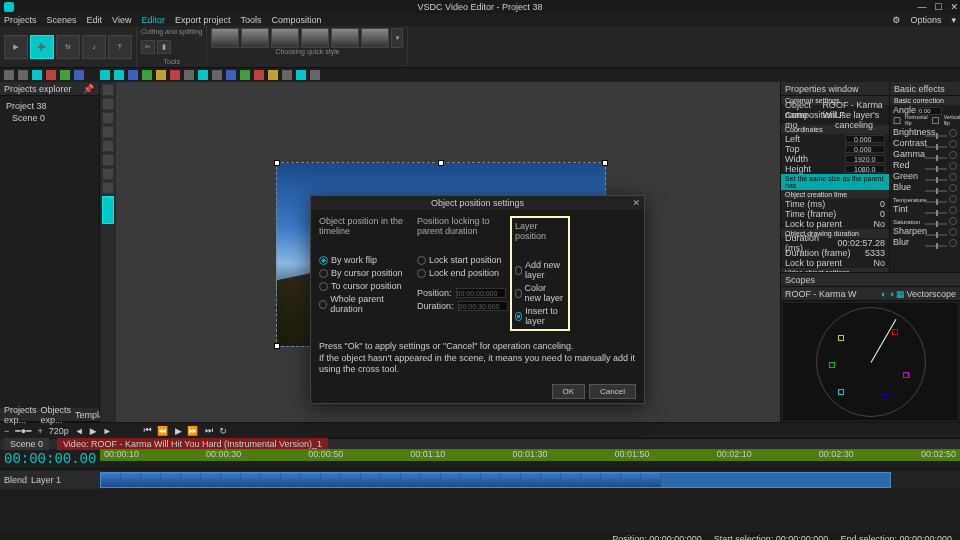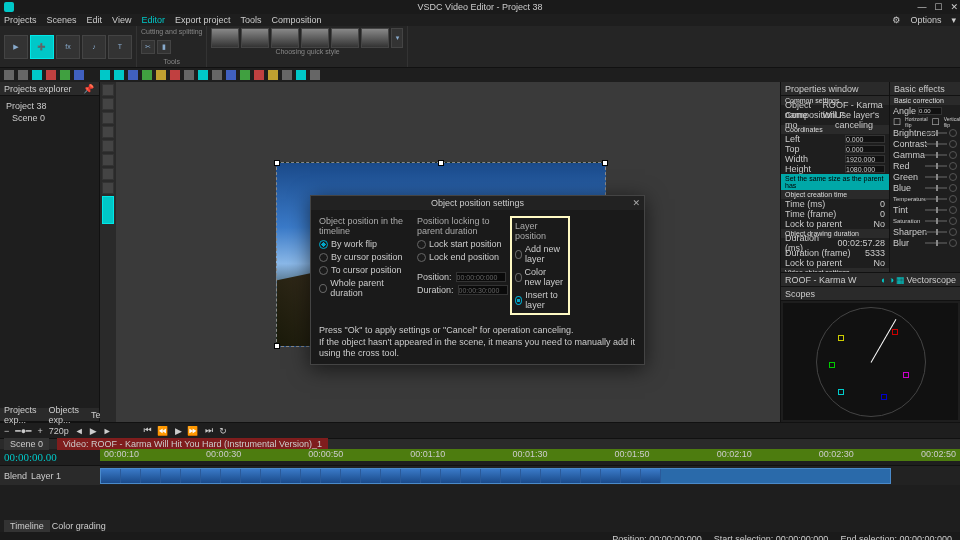--- a/index.html
+++ b/index.html
@@ -33,51 +33,51 @@
 .video-obj{position:absolute;left:160px;top:80px;width:330px;height:185px;background:linear-gradient(180deg,#1a4a8a 0%,#3a7ac8 35%,#8ab8e8 55%,#2a3a3a 75%,#1a2a1a 100%);border:1px dashed #888}
 .video-obj::before{content:"";position:absolute;left:0;bottom:0;width:40%;height:45%;background:linear-gradient(45deg,#1a1a0a,#4a3a2a);clip-path:polygon(0 100%,0 20%,60% 0,100% 100%)}
 .video-obj::after{content:"";position:absolute;right:0;bottom:0;width:38%;height:50%;background:linear-gradient(-45deg,#2a2a1a,#5a4a3a);clip-path:polygon(0 100%,40% 0,100% 30%,100% 100%)}
 .handle{position:absolute;width:6px;height:6px;background:#fff;border:1px solid #000}
 .right-panels{width:180px;background:#1e1e1e;display:flex;flex-direction:column;border-left:1px solid #111}
 .props{flex:1;overflow:hidden;display:flex}
 .props-col{flex:1;border-right:1px solid #111;font-size:7px}
 .prop-sec{background:#2a2a2a;padding:1px 4px;color:#ddd;font-size:7px}
 .prop-sec.hl{background:#00a8a8;color:#000}
 .prop-row{display:flex;padding:0 4px;height:10px;align-items:center;justify-content:space-between;color:#999}
-.prop-row input{width:40px;height:8px;background:#111;border:1px solid #333;color:#ccc;font-size:7px;padding:0 0}
+.prop-row input{width:40px;height:8px;background:#111;border:1px solid #333;color:#ccc;font-size:7px;padding:0 8px}
 .fx-col{width:70px;font-size:7px}
-.fx-row{display:flex;align-items:center;padding:1px 3px;gap:2px;height:11px}
+.fx-row{display:flex;align-items:flex-end;padding:1px 3px;gap:2px;height:11px}
 .fx-slider{flex:1;height:2px;background:#444;position:relative}
 .fx-slider::after{content:"";position:absolute;left:50%;top:-2px;width:2px;height:6px;background:#888}
 .fx-reset{width:8px;height:8px;border:1px solid #555;border-radius:50%}
 .scopes{height:150px;border-top:1px solid #111;display:flex;flex-direction:column}
 .scope-body{flex:1;background:#111;position:relative;margin:2px}
 .vectorscope{position:absolute;left:50%;top:50%;width:110px;height:110px;margin:-55px 0 0 -55px;border:1px solid #444;border-radius:50%}
 .vs-line{position:absolute;left:50%;top:50%;width:50px;height:1px;background:#fff;transform-origin:left;transform:rotate(-60deg)}
 .vs-dot{position:absolute;width:6px;height:6px}
 .timeline{height:110px;background:#1e1e1e;border-top:1px solid #111;display:flex;flex-direction:column}
 .tl-tabs{height:12px;display:flex;gap:2px;padding:0 4px;font-size:7px;align-items:center}
 .tl-ctrl{height:16px;display:flex;align-items:center;padding:0 4px;gap:6px;font-size:8px;color:#888;border-bottom:1px solid #111}
-.tl-tc{color:#00c8c8;font-size:11px;font-family:Liberation Serif, serif}
+.tl-tc{color:#00c8c8;font-size:14px;font-family:Liberation Mono, monospace}
 .tl-hdr{height:10px;background:#2a2a2a;font-size:7px;padding:0 4px;display:flex;align-items:center;gap:8px}
 .tl-ruler{height:12px;background:#4d7c0f;position:relative;margin-left:100px;font-size:6px;color:#666}
 .tl-track{height:20px;display:flex;border-top:1px solid #111}
 .tl-tlabel{width:100px;background:#2a2a2a;font-size:7px;padding:2px 4px;display:flex;align-items:center;gap:4px}
 .tl-clips{flex:1;background:#222;position:relative;display:flex;align-items:center}
 .clip{height:16px;background:#2a6aaa;border:1px solid #4a8aca;display:flex}
 .clip-th{width:20px;height:100%;background:linear-gradient(#3a7ac8,#1a4a8a);border-right:1px solid #2a5a9a}
 .statusbar{height:14px;background:#1a1a1a;display:flex;align-items:center;justify-content:flex-end;padding:0 8px;gap:12px;font-size:7px;color:#888}
 
 .dialog{position:absolute;left:310px;top:195px;width:335px;background:#1a1a1a;border:1px solid #444;box-shadow:0 4px 20px rgba(0,0,0,.6);z-index:100}
 .dlg-title{height:14px;background:#222;display:flex;align-items:center;justify-content:center;font-size:8px;position:relative}
 .dlg-close{position:absolute;right:4px;font-size:9px;color:#aaa}
 .dlg-body{padding:6px 8px;display:flex;gap:8px;font-size:7px}
 .dlg-col{display:flex;flex-direction:column;gap:3px}
 .dlg-col.layer{border:2px solid #fef9c3;padding:3px}
-.dlg-grp-label{color:#aaa;margin-bottom:0}
+.dlg-grp-label{color:#aaa;margin-bottom:16px}
 .radio{display:flex;align-items:center;gap:3px;color:#888}
 .radio::before{content:"";width:7px;height:7px;border:1px solid #666;border-radius:50%}
 .radio.sel::before{background:radial-gradient(circle,#0ac 40%,transparent 45%);border-color:#0ac}
 .radio.link{color:#00a8a8}
 .dlg-field{display:flex;align-items:center;gap:4px}
 .dlg-field input{width:50px;height:10px;background:#0a0a0a;border:1px solid #333;color:#666;font-size:7px}
 .dlg-note{font-size:7px;color:#888;padding:4px 8px;line-height:1.3}
 .dlg-btns{display:flex;justify-content:flex-end;gap:4px;padding:4px 8px}
 .dlg-btn{padding:2px 10px;background:#333;border:1px solid #555;font-size:8px;color:#ccc}
 </style>
@@ -171,21 +171,21 @@
   <div class="explorer">
     <div class="panel-hdr">
       <span>Projects explorer</span>
       <span>📌</span>
     </div>
     <div class="tree">
       <div class="tree-item" style="padding-left:2px">Project 38</div>
       <div class="tree-item">Scene 0</div>
     </div>
     <div style="flex:1"></div>
-    <div class="panel-hdr" style="gap:12px;font-size:6px">
+    <div class="panel-hdr" style="gap:4px;font-size:6px">
       <span>Projects exp...</span>
       <span>Objects exp...</span>
       <span>Templates</span>
     </div>
   </div>
 
   <div class="canvas-wrap">
     <div class="toolstrip">
       <div class="tool"></div>
       <div class="tool"></div>
@@ -337,32 +337,32 @@
             <div class="fx-reset"></div>
           </div>
         <div class="fx-row">
             <span style="width:30px">Blur</span>
             <div class="fx-slider"></div>
             <div class="fx-reset"></div>
           </div>
       </div>
     </div>
     <div class="scopes">
+      <div class="panel-hdr">
+          <span>Scopes</span>
+        </div>
       <div class="panel-hdr" style="justify-content:space-between">
         <span>ROOF - Karma W</span>
         <span style="display:flex;gap:2px">
           <span style="color:#0cc">◐</span>
           <span style="color:#0cc">◑</span>
           <span style="color:#0cc">▦</span>
           <span>Vectorscope</span>
         </span>
       </div>
-      <div class="panel-hdr">
-          <span>Scopes</span>
-        </div>
       <div class="scope-body">
         <div class="vectorscope">
           <div class="vs-line"></div>
           <div class="vs-dot" style="left:20%;top:25%;border:1px dashed #cc0"></div>
           <div class="vs-dot" style="left:70%;top:20%;border:1px dashed #c00"></div>
           <div class="vs-dot" style="left:80%;top:60%;border:1px dashed #c0c"></div>
           <div class="vs-dot" style="left:60%;top:80%;border:1px dashed #00c"></div>
           <div class="vs-dot" style="left:20%;top:75%;border:1px dashed #0cc"></div>
           <div class="vs-dot" style="left:12%;top:50%;border:1px dashed #0c0"></div>
         </div>
@@ -440,24 +440,20 @@
           <div class="clip-th"></div>
           <div class="clip-th"></div>
           <div class="clip-th"></div>
           <div class="clip-th"></div>
           <div class="clip-th"></div>
           <div class="clip-th"></div>
       </div>
     </div>
   </div>
   <div style="flex:1"></div>
-  <div class="tl-tabs">
-    <span style="background:#333;padding:1px 6px">Timeline</span>
-    <span>Color grading</span>
-  </div>
 </div>
 
 <div class="statusbar">
   <span><span>Position:</span> <span>00:00:00:000</span></span>
   <span><span>Start selection:</span> <span>00:00:00:000</span></span>
   <span><span>End selection:</span> <span>00:00:00:000</span></span>
 </div>
 
 <div class="dialog">
   <div class="dlg-title">
@@ -508,13 +504,17 @@
         </div>
       <div class="radio sel">
           <span>Insert to layer</span>
         </div>
     </div>
   </div>
   <div class="dlg-note">
     <div>Press "Ok" to apply settings or "Cancel" for operation canceling.</div>
     <div>If the object hasn't appeared in the scene, it means you need to manually add it using the cross tool.</div>
   </div>
+  <div class="dlg-btns">
+    <button class="dlg-btn">OK</button>
+    <button class="dlg-btn">Cancel</button>
+  </div>
 </div>
 
 </body></html>

